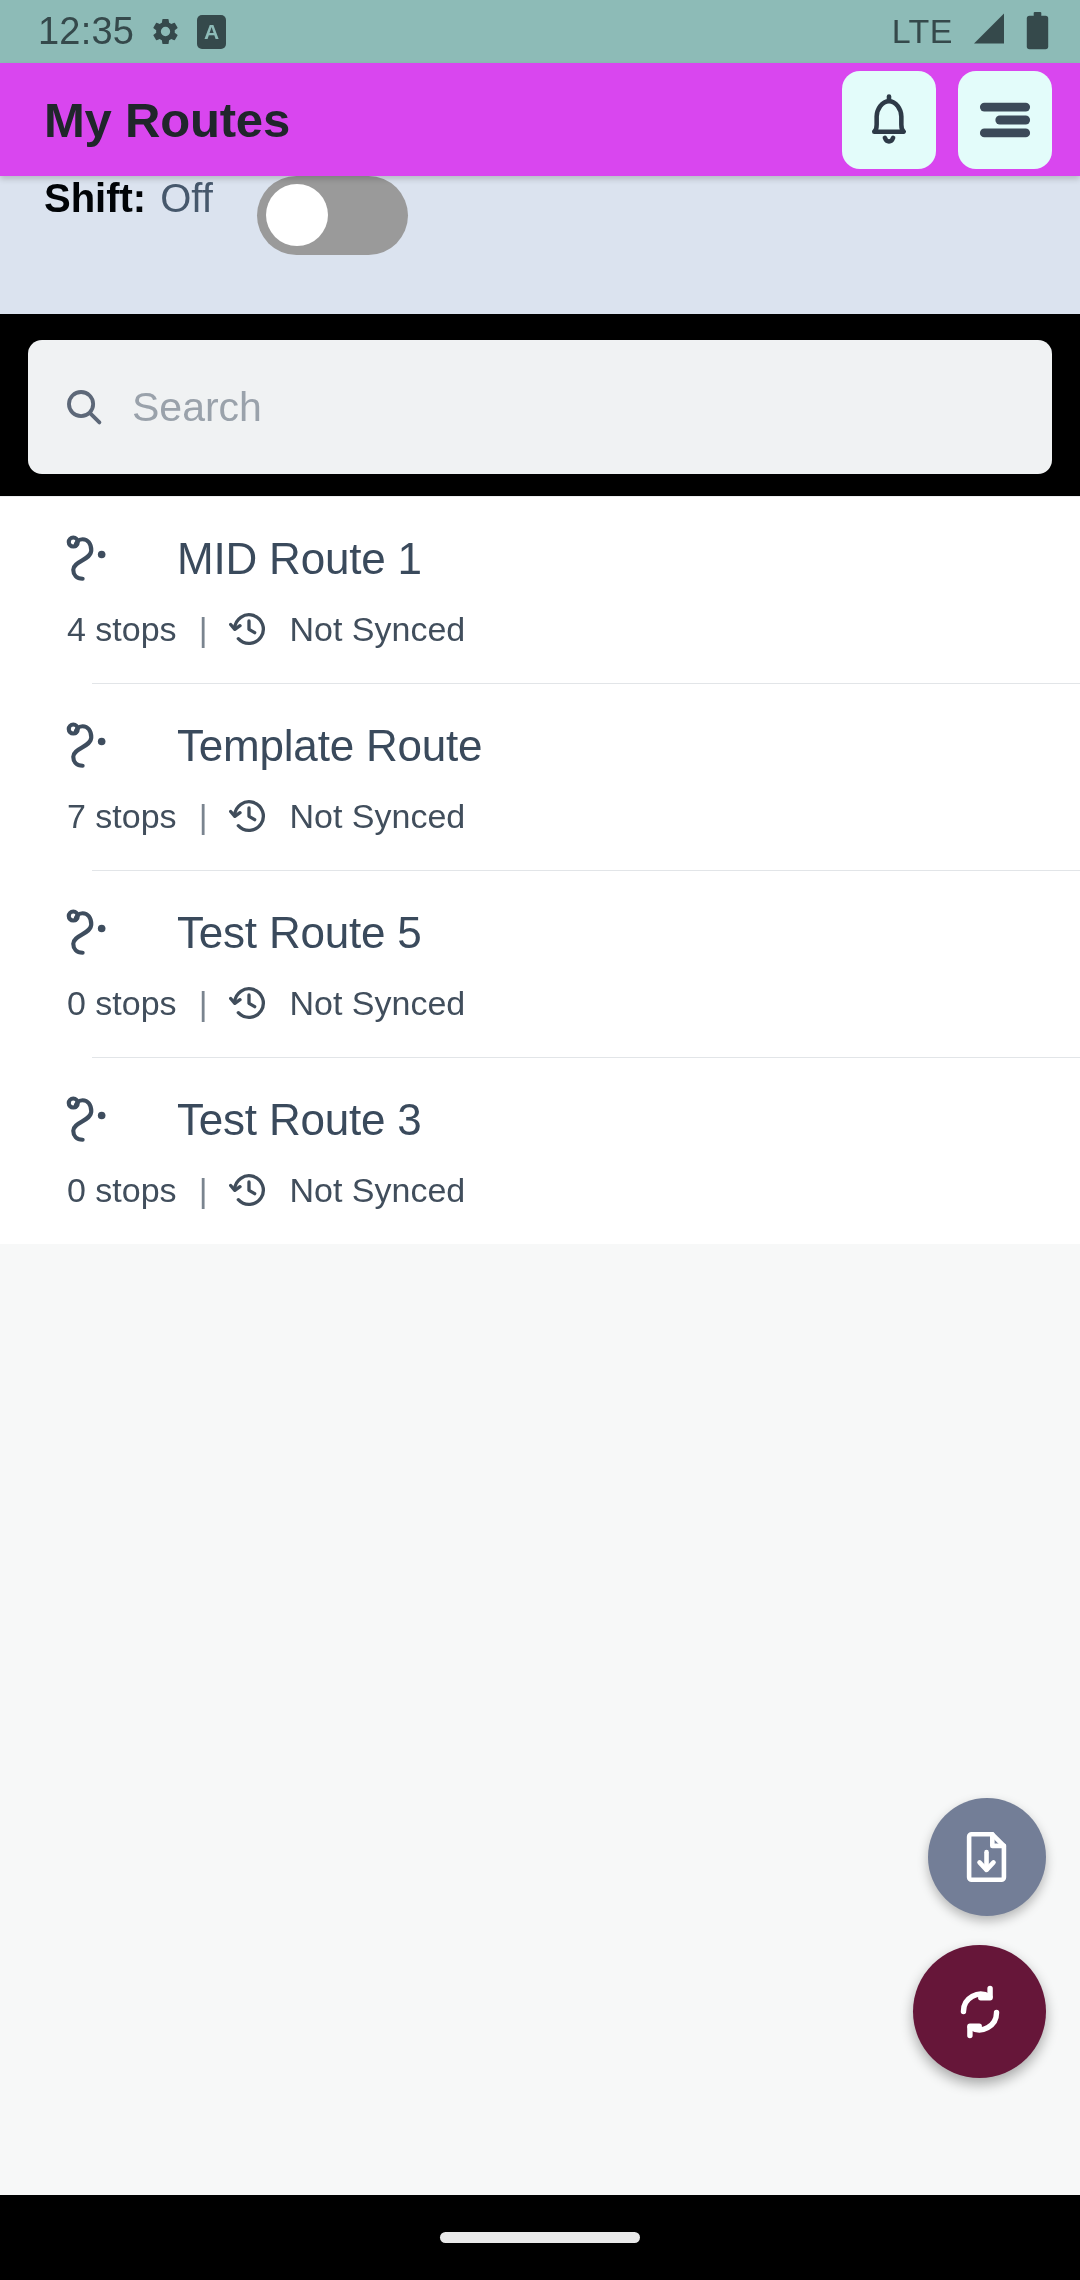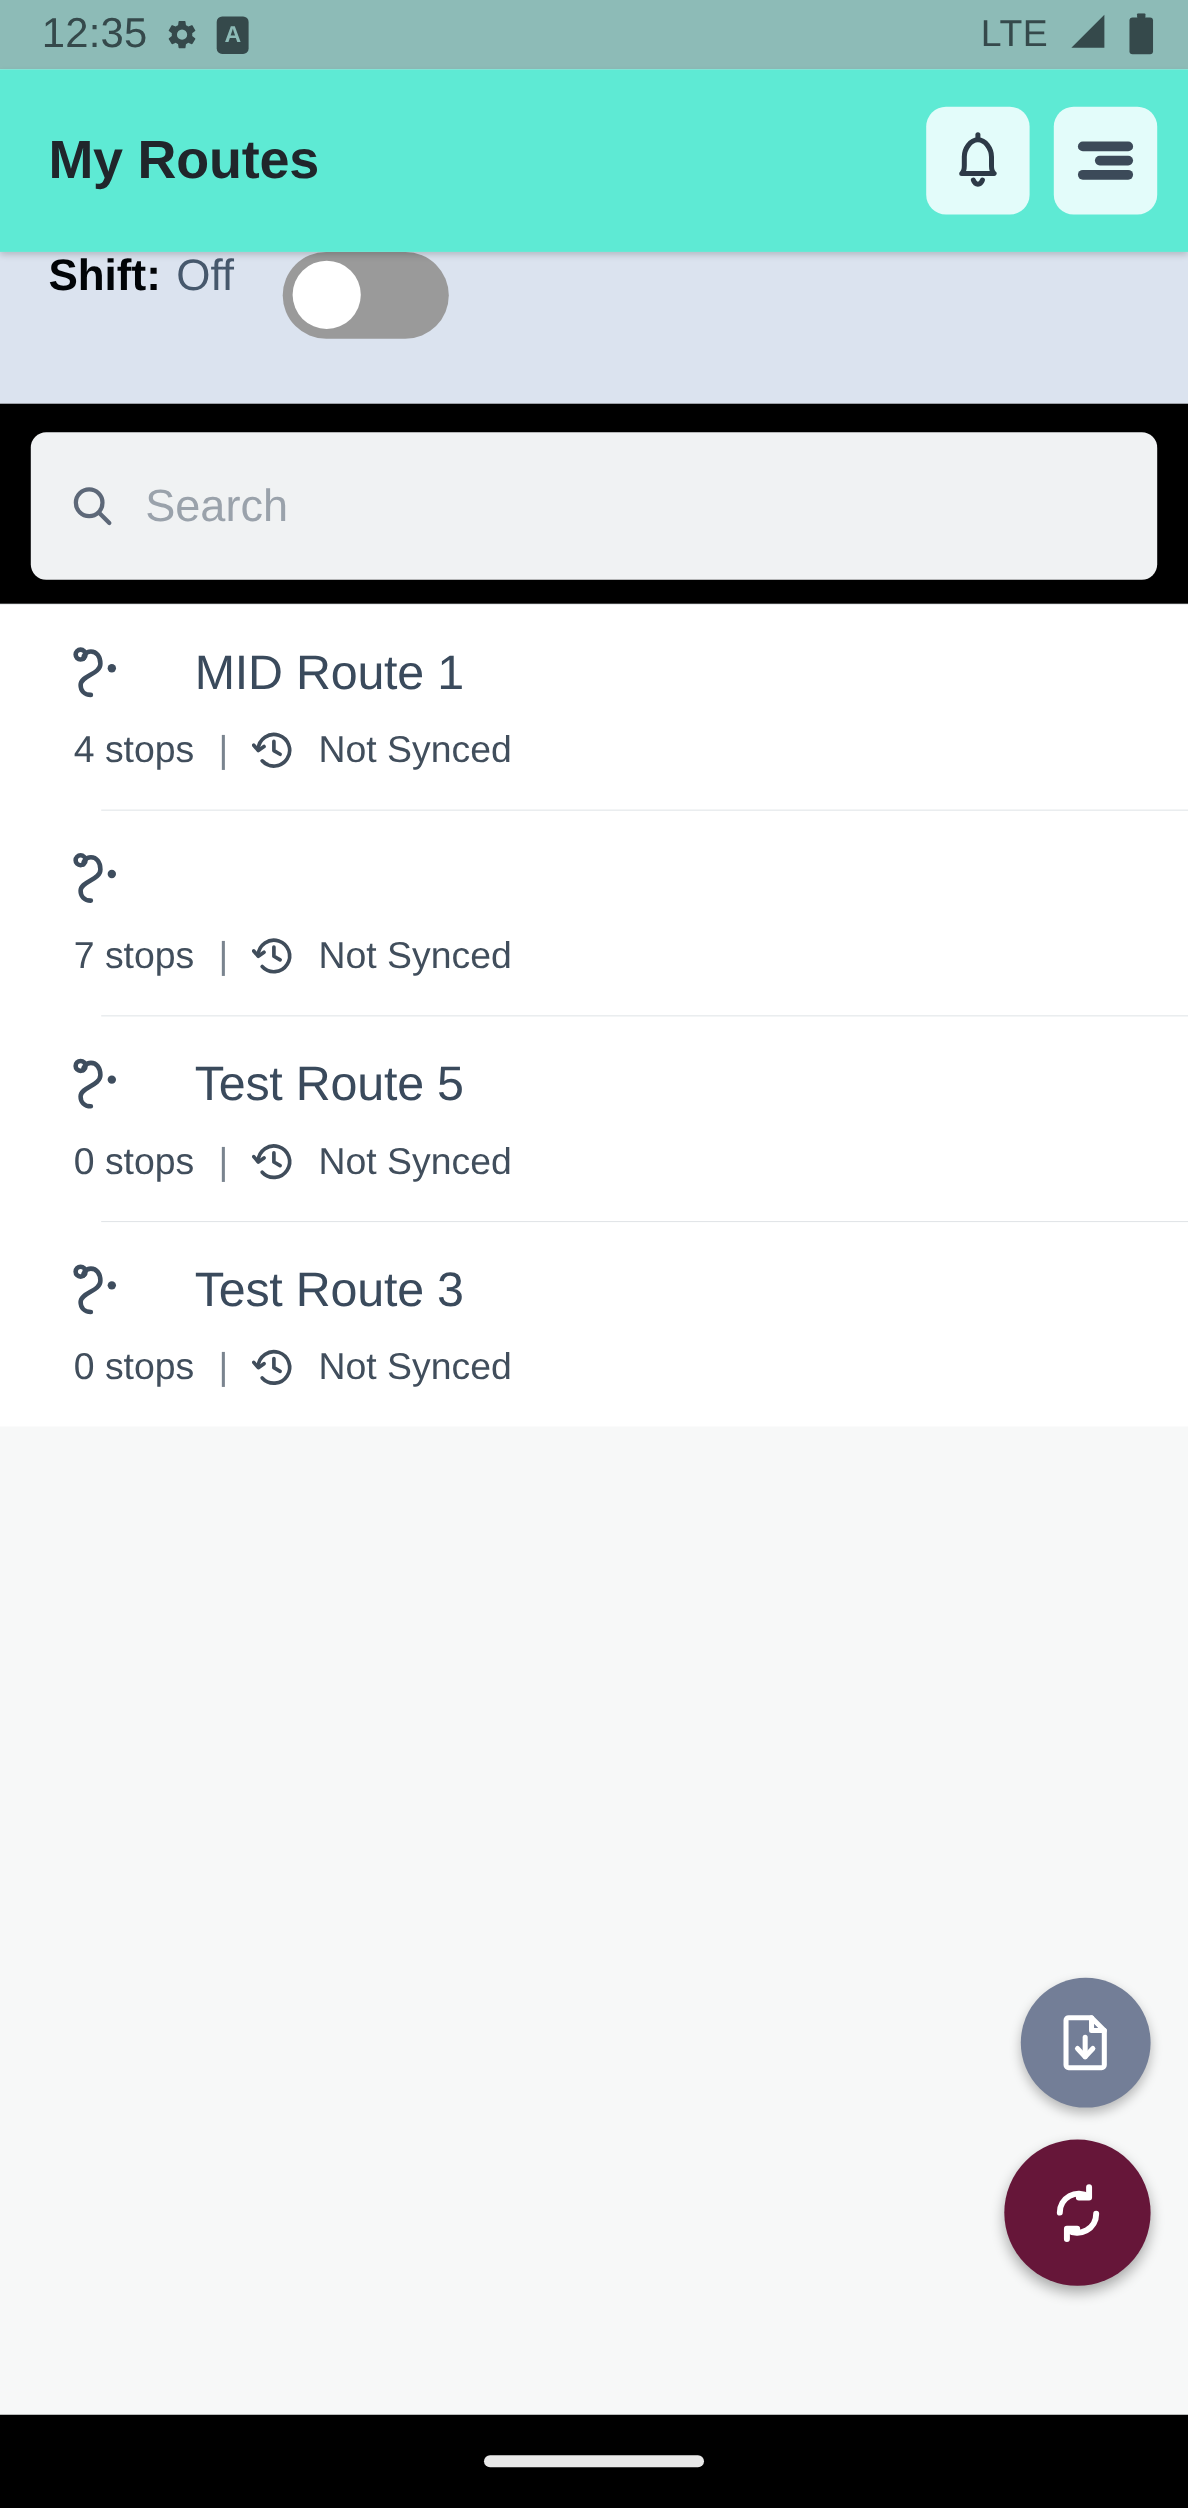--- a/index.html
+++ b/index.html
@@ -45,22 +45,22 @@
     font-size: 21px; font-weight: bold; line-height: 1;
   }
   .sb-spacer { flex: 1 1 auto; }
   .sb-right { display: flex; align-items: flex-start; gap: 17px; }
   .sb-lte { font-size: 34px; color: #35494b; letter-spacing: .5px; }
   .sb-signal { width: 38px; height: 33px; display:block; }
   .sb-batt { width: 25px; height: 38px; display:block; }
 
   
   .appbar {
-    height: 166px;
-    background: #5eead4;
+    height: 113px;
+    background: #d946ef;
     display: flex;
     align-items: center;
     padding: 0 28px 0 44px;
     flex: 0 0 auto;
     box-shadow: 0 3px 6px rgba(0,0,0,0.18);
     position: relative;
     z-index: 5;
   }
   .appbar-title {
     font-size: 49px;
@@ -344,20 +344,21 @@
 
     <div class="route-item">
       <div class="route-top">
         <span>
           <svg class="route-icon" viewBox="0 0 26 30" fill="none" stroke="#3e4d5e" stroke-width="2.4" stroke-linecap="round">
             <circle cx="4.2" cy="5.2" r="2.6"></circle>
             <path d="M9.6 26.4 C6 26.4 4.2 24 4.2 21.2 C4.2 16.2 14.6 15.6 14.6 10 C14.6 6.2 12.6 3.6 9.6 3.6 C7 3.6 5.6 5.6 5.6 7.4"></path>
             <circle cx="20.6" cy="12.4" r="2.2" fill="#3e4d5e" stroke="none"></circle>
           </svg>
         </span>
+        <span class="route-title">Template Route</span>
       </div>
       <div class="route-sub">
         <span class="route-stops">7 stops</span>
         <span class="route-sep">|</span>
         <span>
           <svg class="sync-icon" viewBox="0 0 24 24" fill="none" stroke="#404d5b" stroke-width="2" stroke-linecap="round" stroke-linejoin="round">
             <path d="M3.4 11.6 A8.6 8.6 0 1 1 5.6 17.8"></path>
             <path d="M1 9.3 L3.5 12.2 L6.6 10"></path>
             <path d="M12 7.2 L12 12.2 L15.4 14.2"></path>
           </svg>

